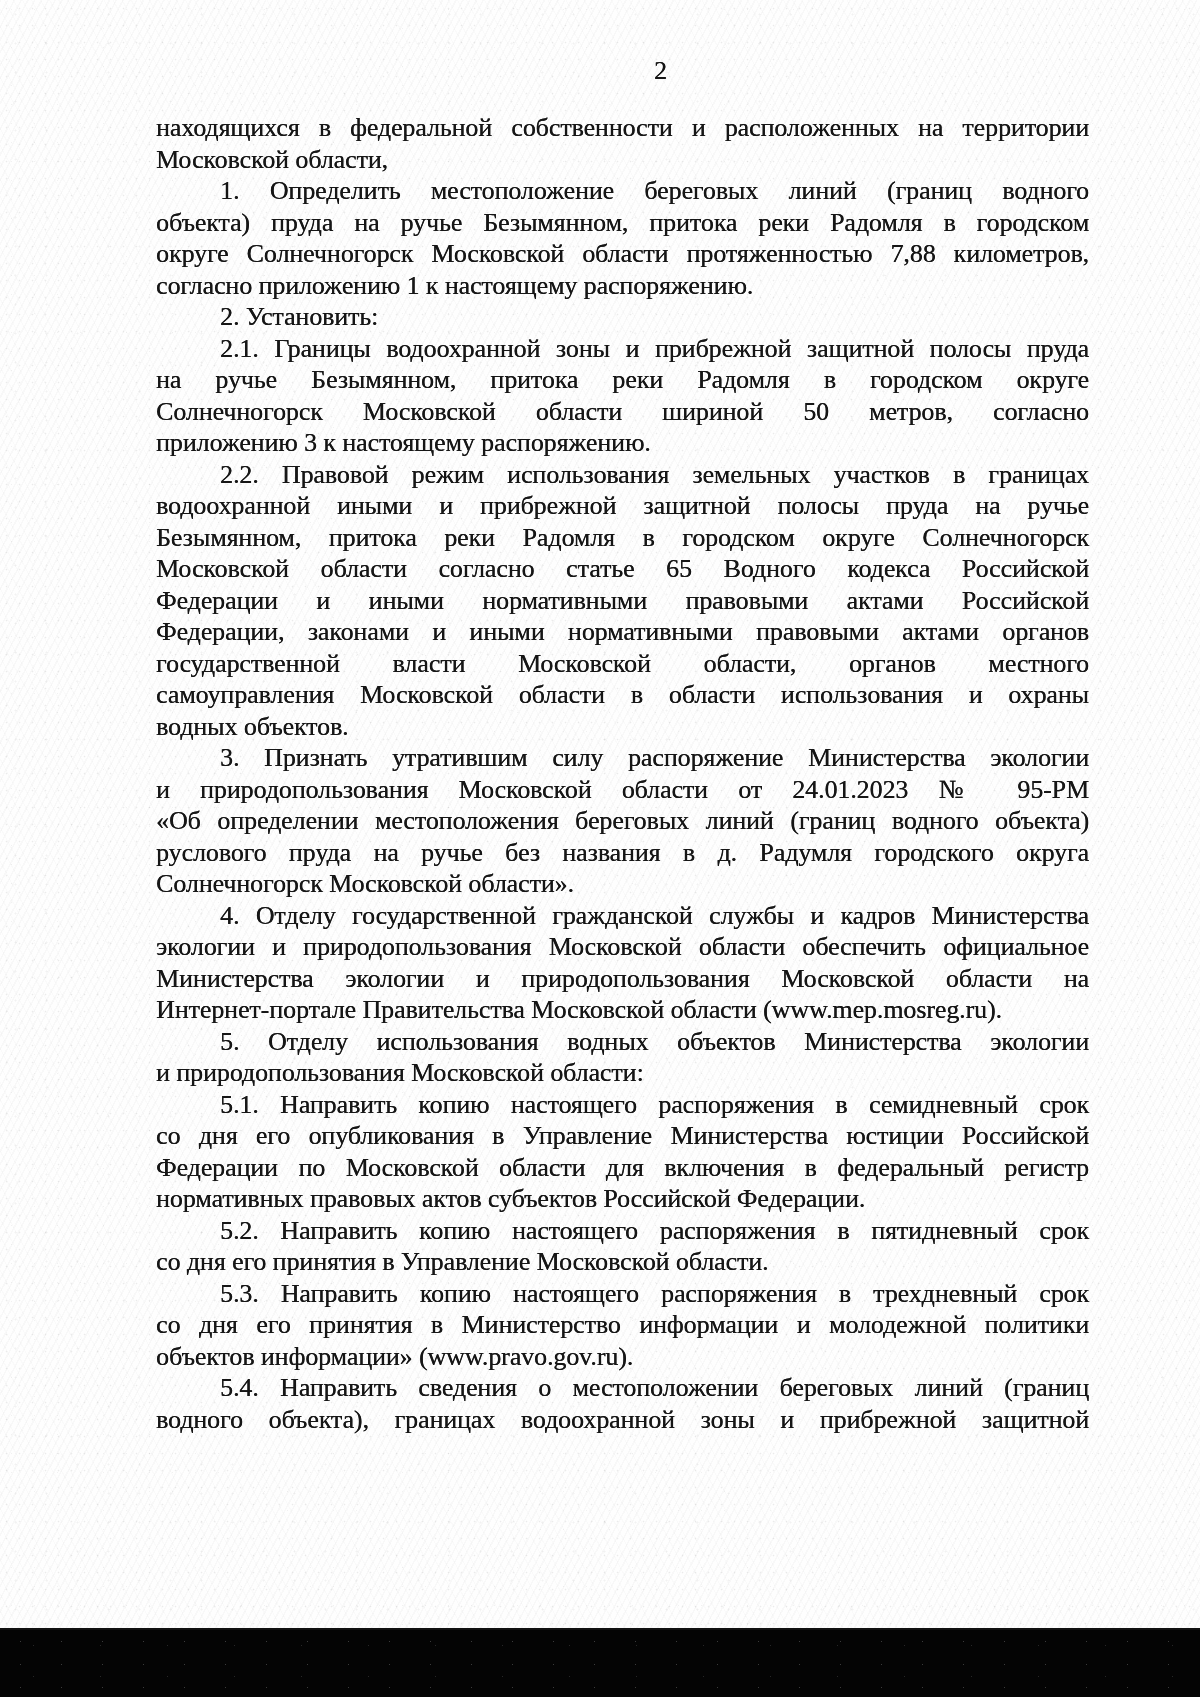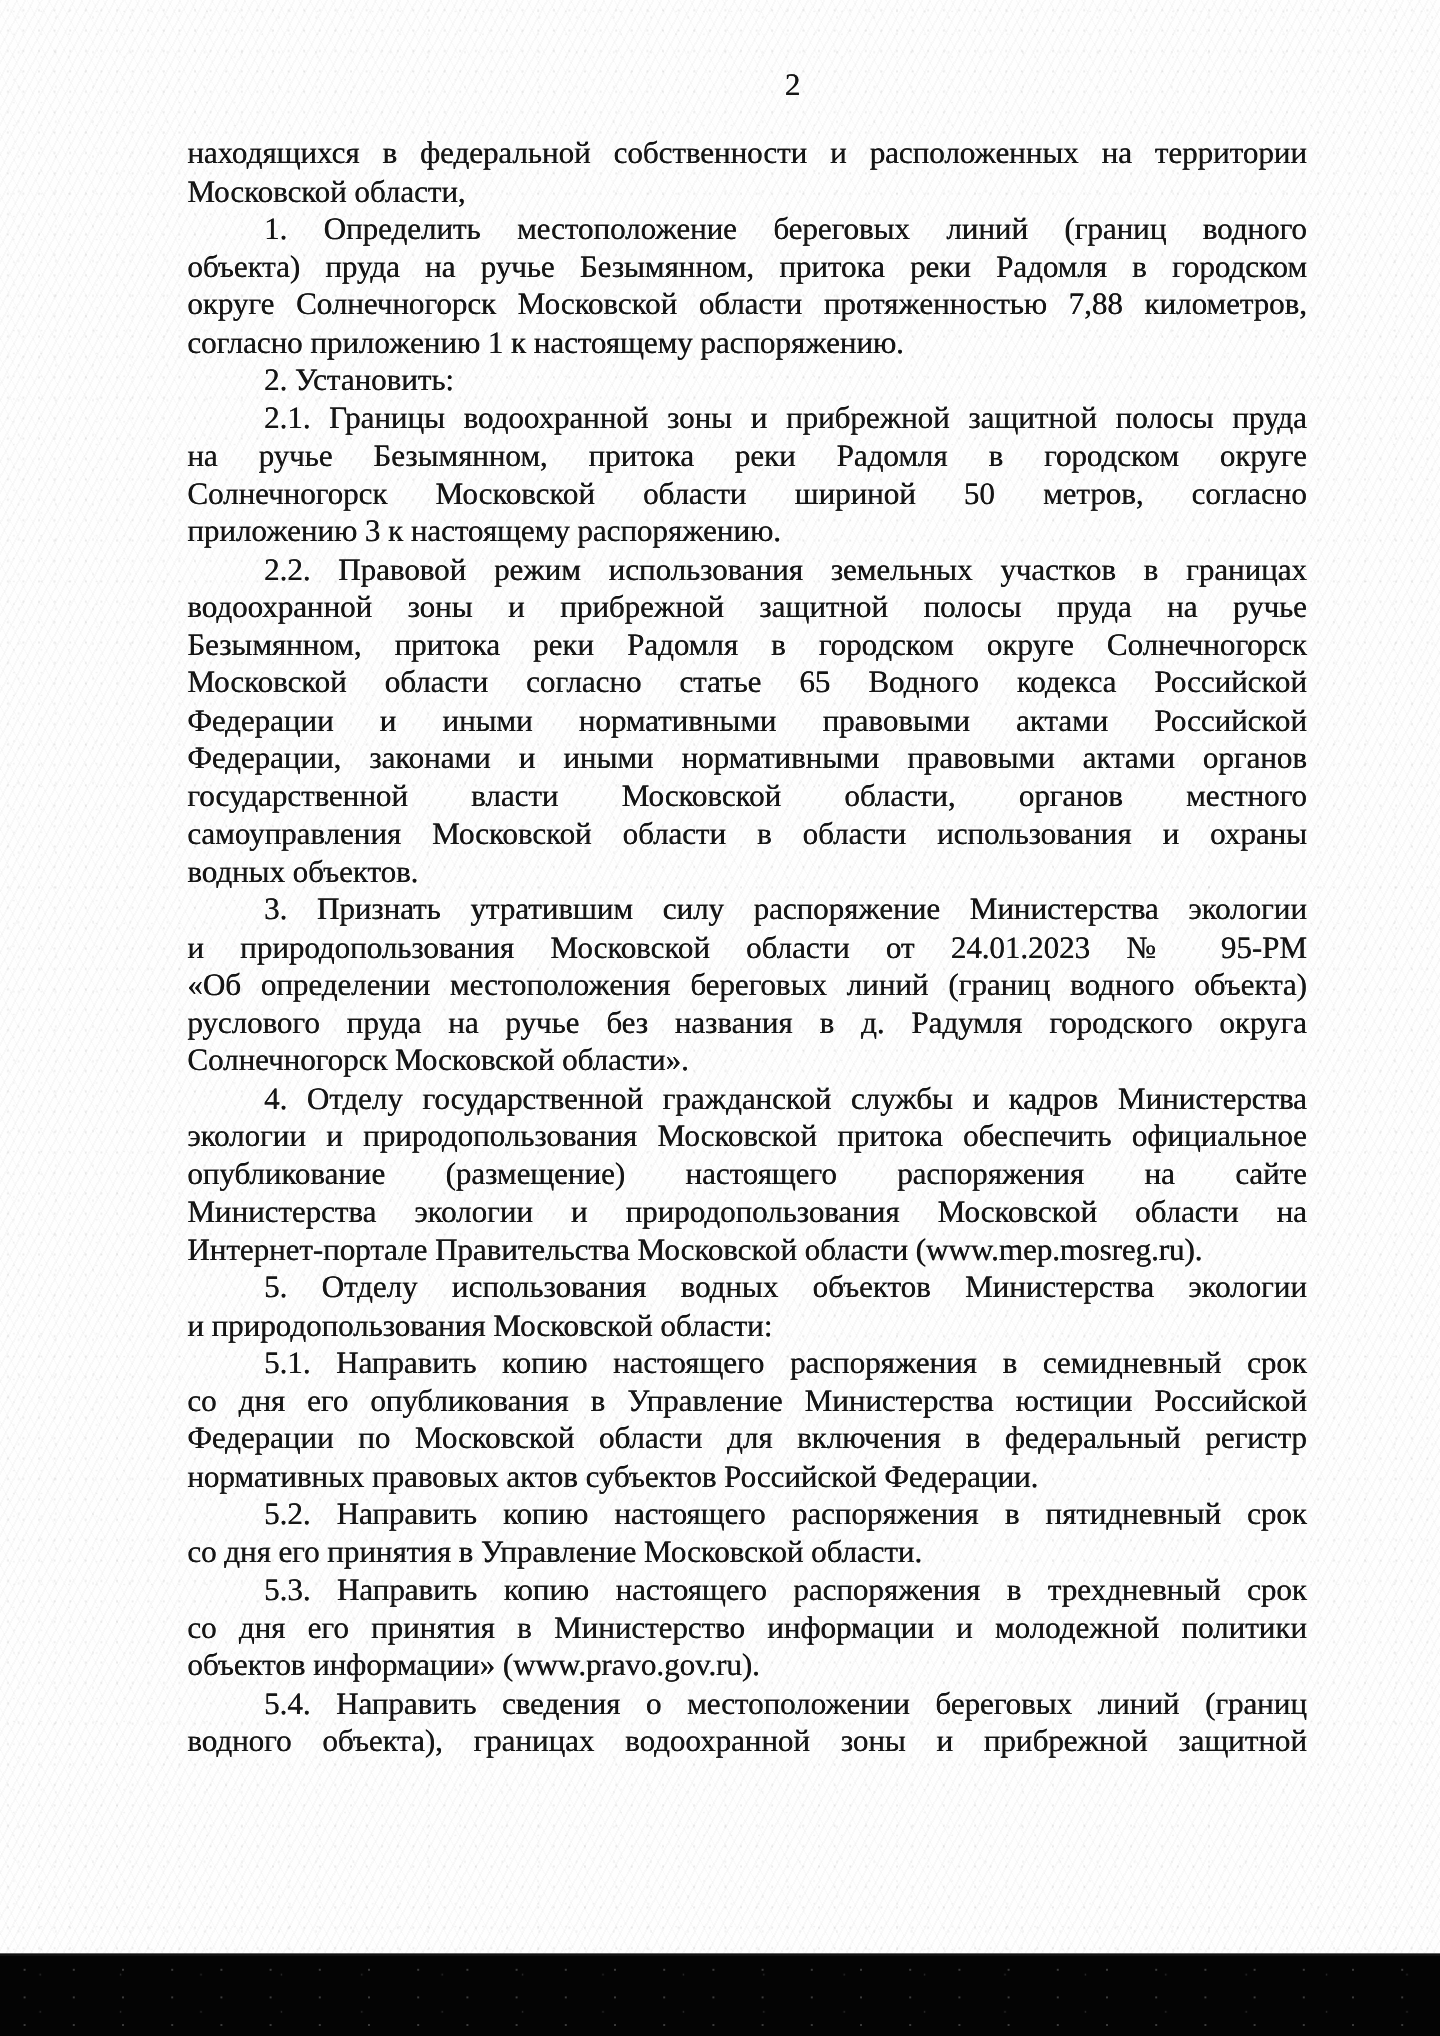--- a/index.html
+++ b/index.html
@@ -91,40 +91,39 @@
         <div class="line indent end">2. Установить:</div>
       </div>
       <div class="para">
         <div class="line indent">2.1. Границы водоохранной зоны и прибрежной защитной полосы пруда</div>
         <div class="line">на ручье Безымянном, притока реки Радомля в городском округе</div>
         <div class="line">Солнечногорск Московской области шириной 50 метров, согласно</div>
         <div class="line end">приложению 3 к настоящему распоряжению.</div>
       </div>
       <div class="para">
         <div class="line indent">2.2. Правовой режим использования земельных участков в границах</div>
-        <div class="line">водоохранной зоны и прибрежной защитной полосы пруда на ручье</div>
+        <div class="line">водоохранной иными и прибрежной защитной полосы пруда на ручье</div>
         <div class="line">Безымянном, притока реки Радомля в городском округе Солнечногорск</div>
         <div class="line">Московской области согласно статье 65 Водного кодекса Российской</div>
         <div class="line">Федерации и иными нормативными правовыми актами Российской</div>
         <div class="line">Федерации, законами и иными нормативными правовыми актами органов</div>
         <div class="line">государственной власти Московской области, органов местного</div>
         <div class="line">самоуправления Московской области в области использования и охраны</div>
         <div class="line end">водных объектов.</div>
       </div>
       <div class="para">
         <div class="line indent">3. Признать утратившим силу распоряжение Министерства экологии</div>
         <div class="line">и природопользования Московской области от 24.01.2023 № 95-РМ</div>
         <div class="line">«Об определении местоположения береговых линий (границ водного объекта)</div>
         <div class="line">руслового пруда на ручье без названия в д. Радумля городского округа</div>
         <div class="line end">Солнечногорск Московской области».</div>
       </div>
       <div class="para">
         <div class="line indent">4. Отделу государственной гражданской службы и кадров Министерства</div>
-        <div class="line">экологии и природопользования Московской притока обеспечить официальное</div>
-        <div class="line">опубликование (размещение) настоящего распоряжения на сайте</div>
+        <div class="line">экологии и природопользования Московской области обеспечить официальное</div>
         <div class="line">Министерства экологии и природопользования Московской области на</div>
         <div class="line end">Интернет-портале Правительства Московской области (www.mep.mosreg.ru).</div>
       </div>
       <div class="para">
         <div class="line indent">5. Отделу использования водных объектов Министерства экологии</div>
         <div class="line end">и природопользования Московской области:</div>
       </div>
       <div class="para">
         <div class="line indent">5.1. Направить копию настоящего распоряжения в семидневный срок</div>
         <div class="line">со дня его опубликования в Управление Министерства юстиции Российской</div>

